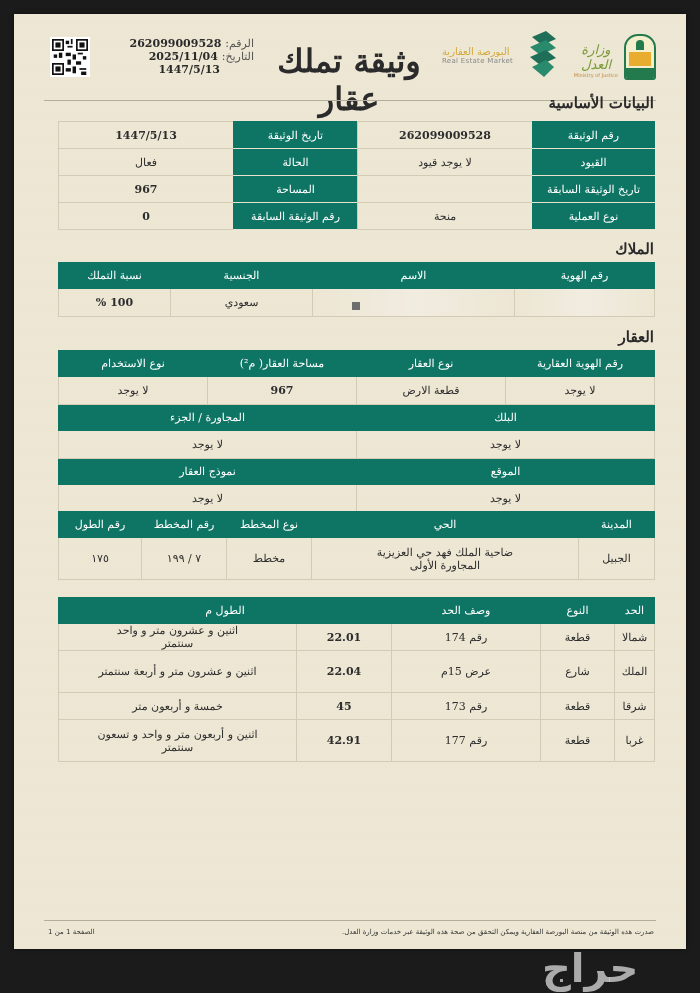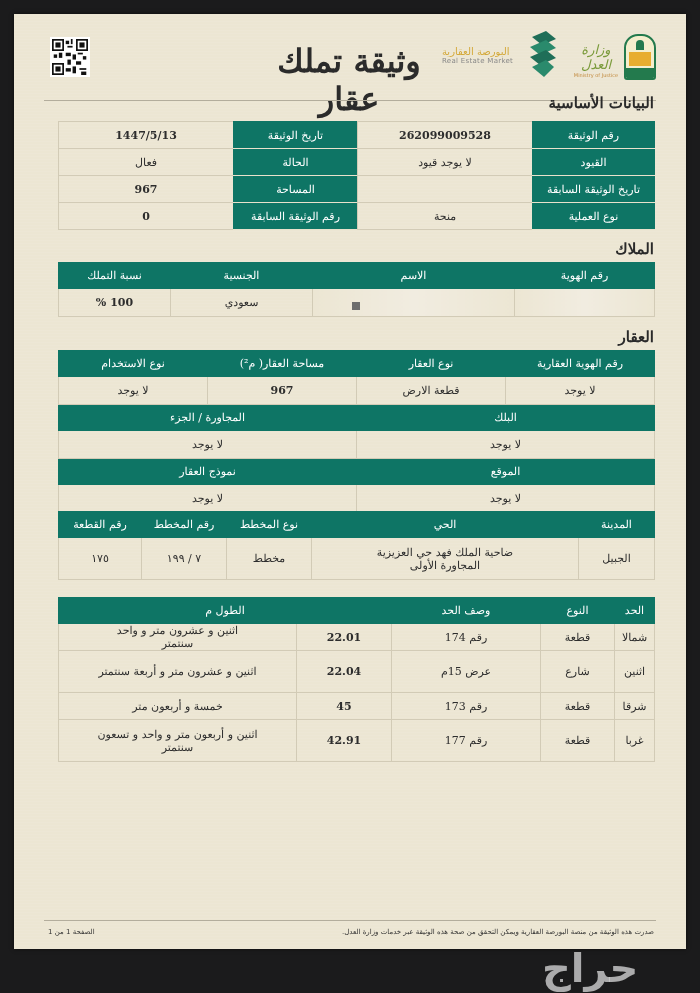--- a/index.html
+++ b/index.html
@@ -82,20 +82,25 @@
           <rect x="18" y="10" width="2" height="2" fill="#111"></rect>
         <rect x="9" y="12" width="2" height="3" fill="#111"></rect>
           <rect x="14" y="13" width="3" height="2" fill="#111"></rect>
           <rect x="8" y="17" width="3" height="2" fill="#111"></rect>
         <rect x="12" y="16" width="2" height="4" fill="#111"></rect>
           <rect x="16" y="17" width="4" height="1" fill="#111"></rect>
           <rect x="17" y="19" width="3" height="2" fill="#111"></rect>
       </svg>
     </div>
 
+    <div class="meta">
+      <div><span class="lbl">الرقم:</span> <span class="ltr">262099009528</span></div>
+      <div><span class="lbl">التاريخ:</span> <span class="ltr">2025/11/04</span></div>
+      <div style="padding-right:34px;"><span class="ltr">1447/5/13</span></div>
+    </div>
 
     <div class="doc-title">وثيقة تملك عقار</div>
 
     <div class="logo-rem">
       <div class="ar">البورصة العقارية</div>
       <div class="en">Real Estate Market</div>
     </div>
     <svg class="logo-stack" viewBox="0 0 30 46">
       <path d="M4 6 L18 0 L28 8 L14 14 Z" fill="#1f6e58"></path>
       <path d="M2 16 L18 9 L28 17 L12 24 Z" fill="#2a8a6c"></path>
@@ -223,21 +228,21 @@
         <col style="width:85px">
         <col style="width:85px">
         <col style="width:83px">
       </colgroup>
     <tbody>
         <tr style="height:26px;">
       <th>المدينة</th>
       <th>الحي</th>
       <th>نوع المخطط</th>
       <th>رقم المخطط</th>
-      <th>رقم القطعة</th>
+      <th>رقم الطول</th>
     </tr>
     <tr style="height:42px;">
       <td>الجبيل</td>
       <td style="padding:0 50px;">ضاحية الملك فهد حي العزيزية المجاورة الأولى</td>
       <td>مخطط</td>
       <td>٧ / ١٩٩</td>
       <td>١٧٥</td>
     </tr>
   </tbody>
     </table>
@@ -258,21 +263,21 @@
       <th colspan="2">الطول م</th>
     </tr>
     <tr style="height:27px;">
       <td>شمالا</td>
       <td>قطعة</td>
       <td>رقم 174</td>
       <td class="num">22.01</td>
       <td style="padding:0 52px;">اثنين و عشرون متر و واحد سنتمتر</td>
     </tr>
     <tr style="height:42px;">
-      <td>اثنين</td>
+      <td>الملك</td>
       <td>شارع</td>
       <td>عرض 15م</td>
       <td class="num">22.04</td>
       <td style="padding:0 36px;">اثنين و عشرون متر و أربعة سنتمتر</td>
     </tr>
     <tr style="height:27px;">
       <td>شرقا</td>
       <td>قطعة</td>
       <td>رقم 173</td>
       <td class="num">45</td>

